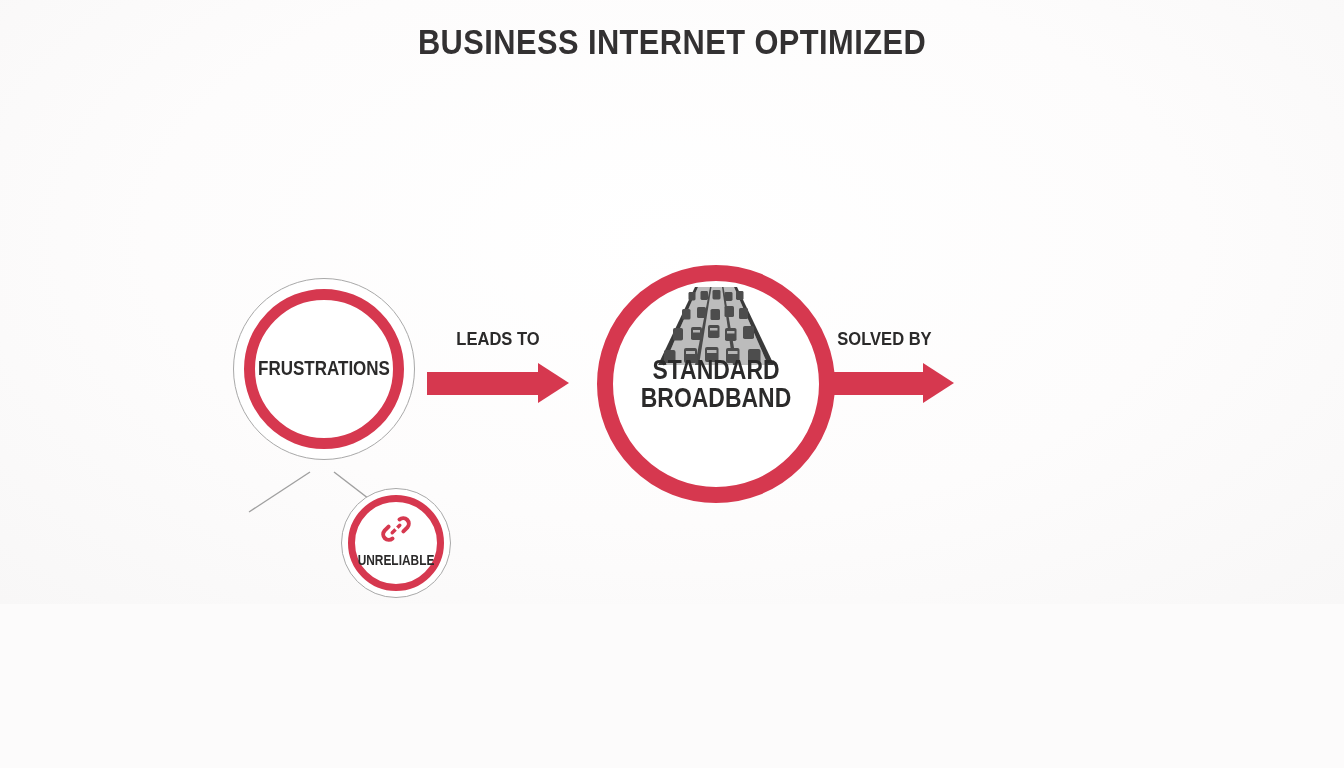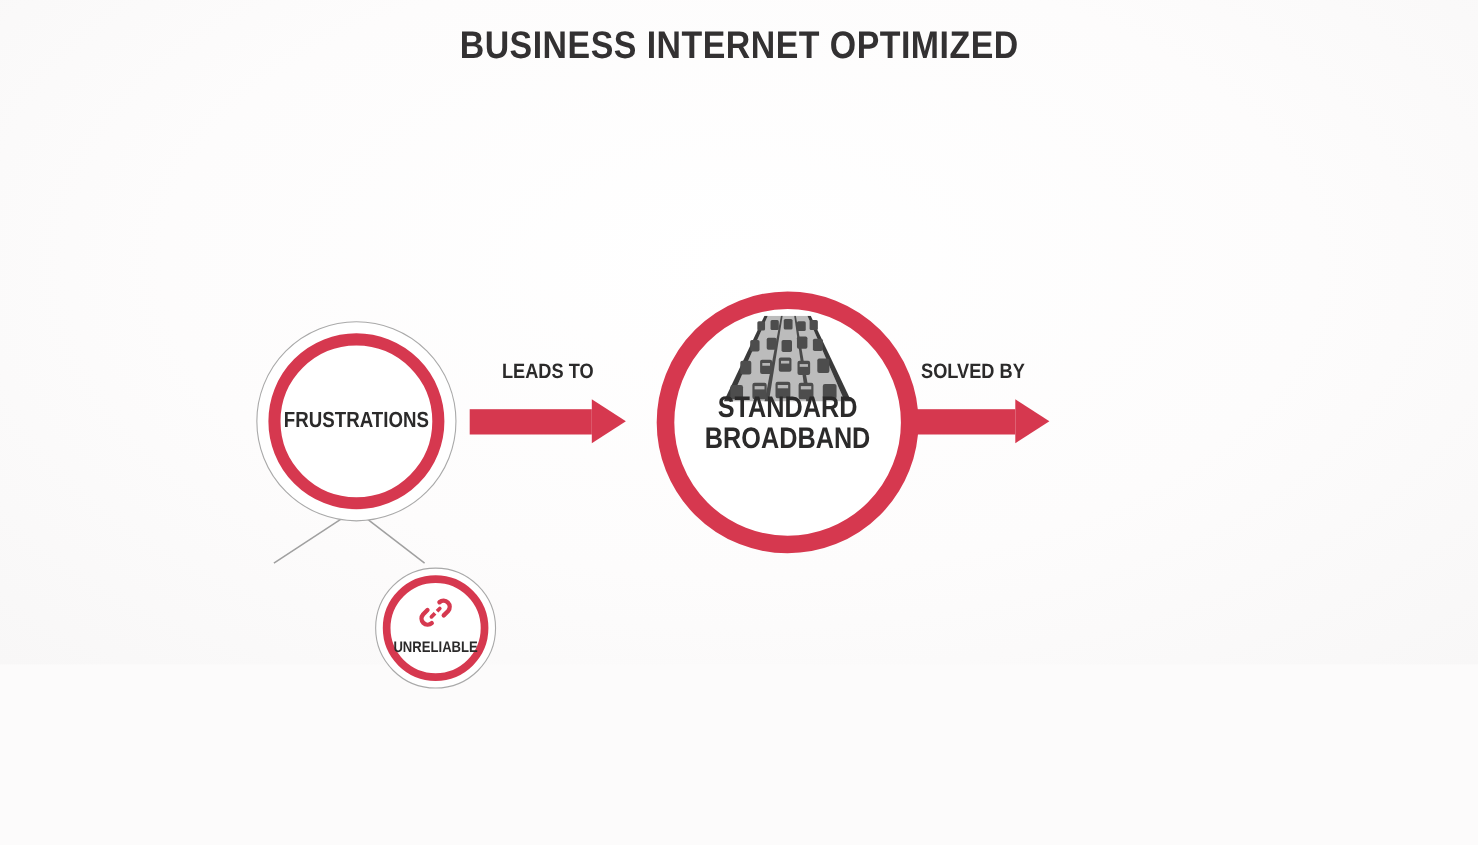--- a/index.html
+++ b/index.html
@@ -71,21 +71,21 @@
     font-family: "Liberation Sans Narrow", "Liberation Sans", sans-serif;
     font-weight: bold;
     color: #2b2a2a;
     transform: scaleX(0.85);
     white-space: nowrap;
     line-height: 1.02;
   }
 
   
   #node-frustrations {
-    left: 233px; top: 292px; width: 182px; height: 182px;
+    left: 233px; top: 278px; width: 182px; height: 182px;
   }
   #node-frustrations .outer-ring {
     left: 0; top: 0; width: 182px; height: 182px;
   }
   #node-frustrations .inner-ring {
     left: 11px; top: 11px; width: 160px; height: 160px;
     border: 11px solid #d6384f;
   }
   #node-frustrations .node-label {
     top: 80px; font-size: 20px;
@@ -124,21 +124,21 @@
   .subnode .outer-ring { left: 0; top: 0; width: 110px; height: 110px; }
   .subnode .inner-ring {
     left: 7px; top: 7px; width: 96px; height: 96px;
     border: 7px solid #d6384f;
   }
   .subnode .node-label {
     top: 65px;
     font-size: 14px;
   }
   #node-slowdowns { left: 188px; top: 492px; }
-  #node-unreliable { left: 341px; top: 516px; }
+  #node-unreliable { left: 341px; top: 488px; }
 
   .sub-icon {
     position: absolute;
     left: 50%;
     top: 24px;
     transform: translateX(-50%);
   }
 
   
   .arrow { position: absolute; }

